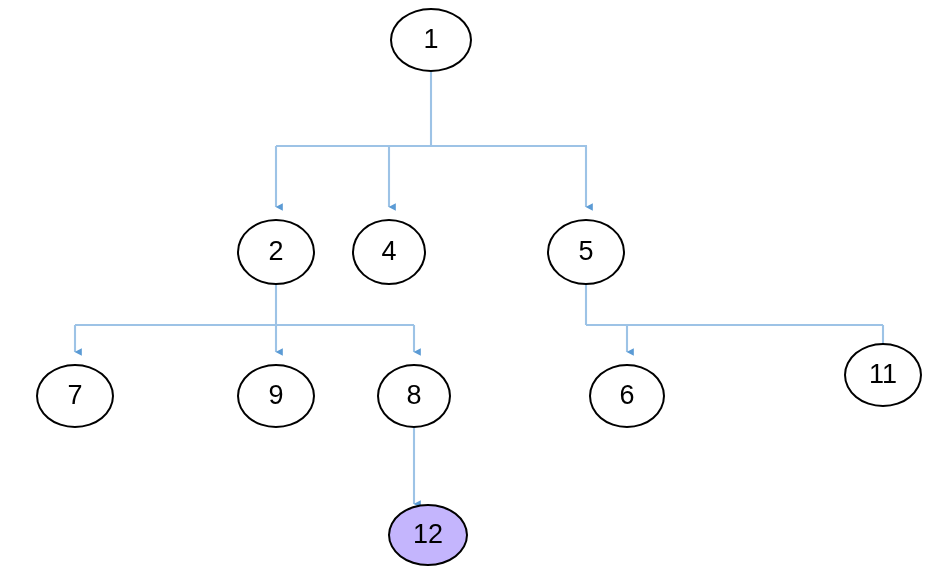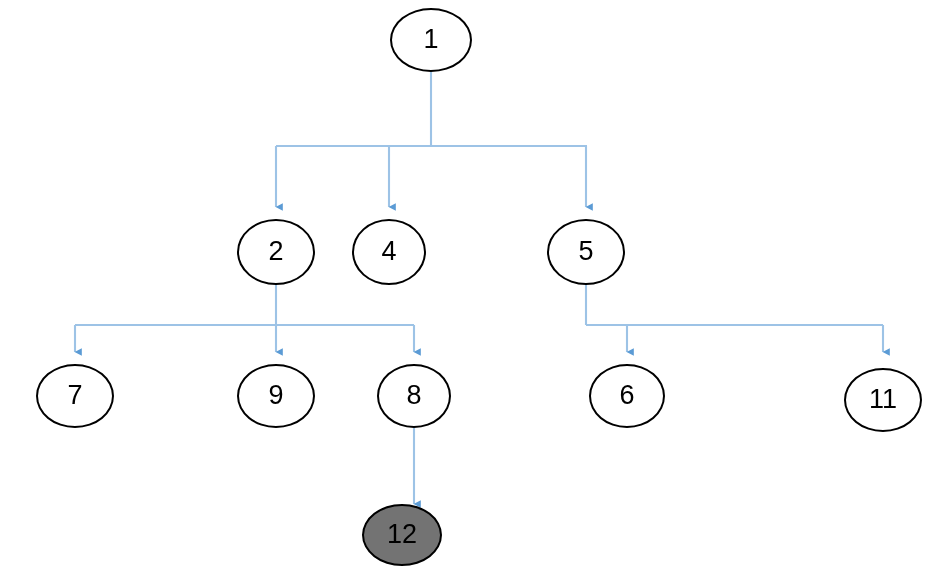--- a/index.html
+++ b/index.html
@@ -94,21 +94,21 @@
       </div>
       <div class="node" style="left: 237px; top: 364px; width: 78px; height: 64px; background: rgb(255, 255, 255); border-color: rgb(0, 0, 0);">
         <span class="node-label">9</span>
       </div>
       <div class="node" style="left: 377px; top: 364px; width: 74px; height: 64px; background: rgb(255, 255, 255); border-color: rgb(0, 0, 0);">
         <span class="node-label">8</span>
       </div>
       <div class="node" style="left: 589px; top: 364px; width: 76px; height: 64px; background: rgb(255, 255, 255); border-color: rgb(0, 0, 0);">
         <span class="node-label">6</span>
       </div>
-      <div class="node" style="left: 844px; top: 368px; width: 78px; height: 64px; background: rgb(255, 255, 255); border-color: rgb(0, 0, 0);">
+      <div class="node" style="left: 844px; top: 343px; width: 78px; height: 64px; background: rgb(255, 255, 255); border-color: rgb(0, 0, 0);">
         <span class="node-label">11</span>
       </div>
-      <div class="node" style="left: 362px; top: 504px; width: 80px; height: 62px; background: #737373; border-color: rgb(0, 0, 0);">
+      <div class="node" style="left: 388px; top: 504px; width: 80px; height: 62px; background: #c4b5fd; border-color: rgb(0, 0, 0);">
         <span class="node-label">12</span>
       </div>
     </div>
 
 </div>
 
 </body></html>

